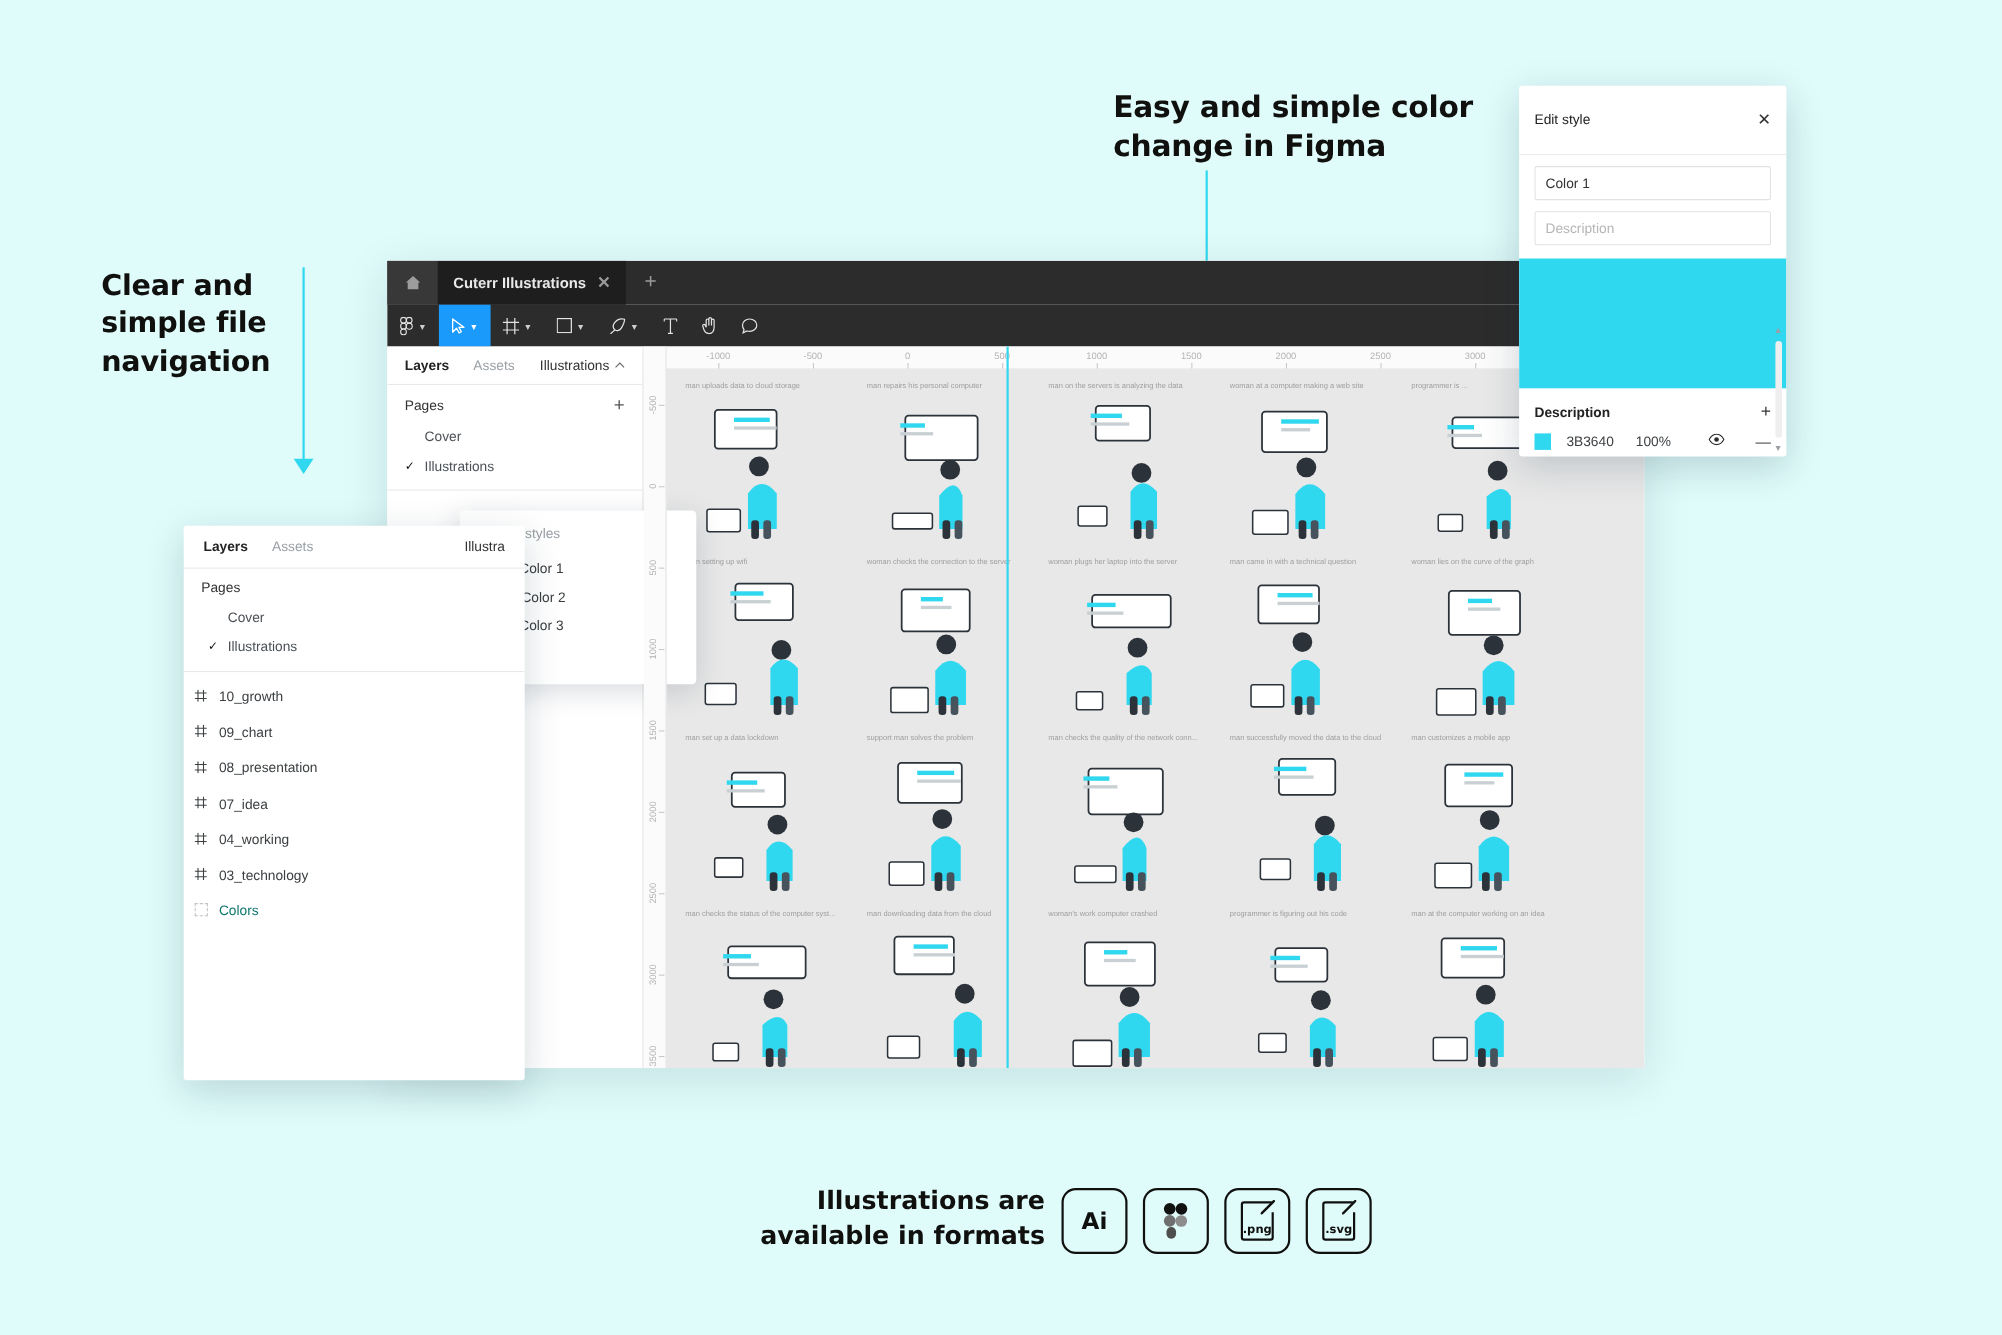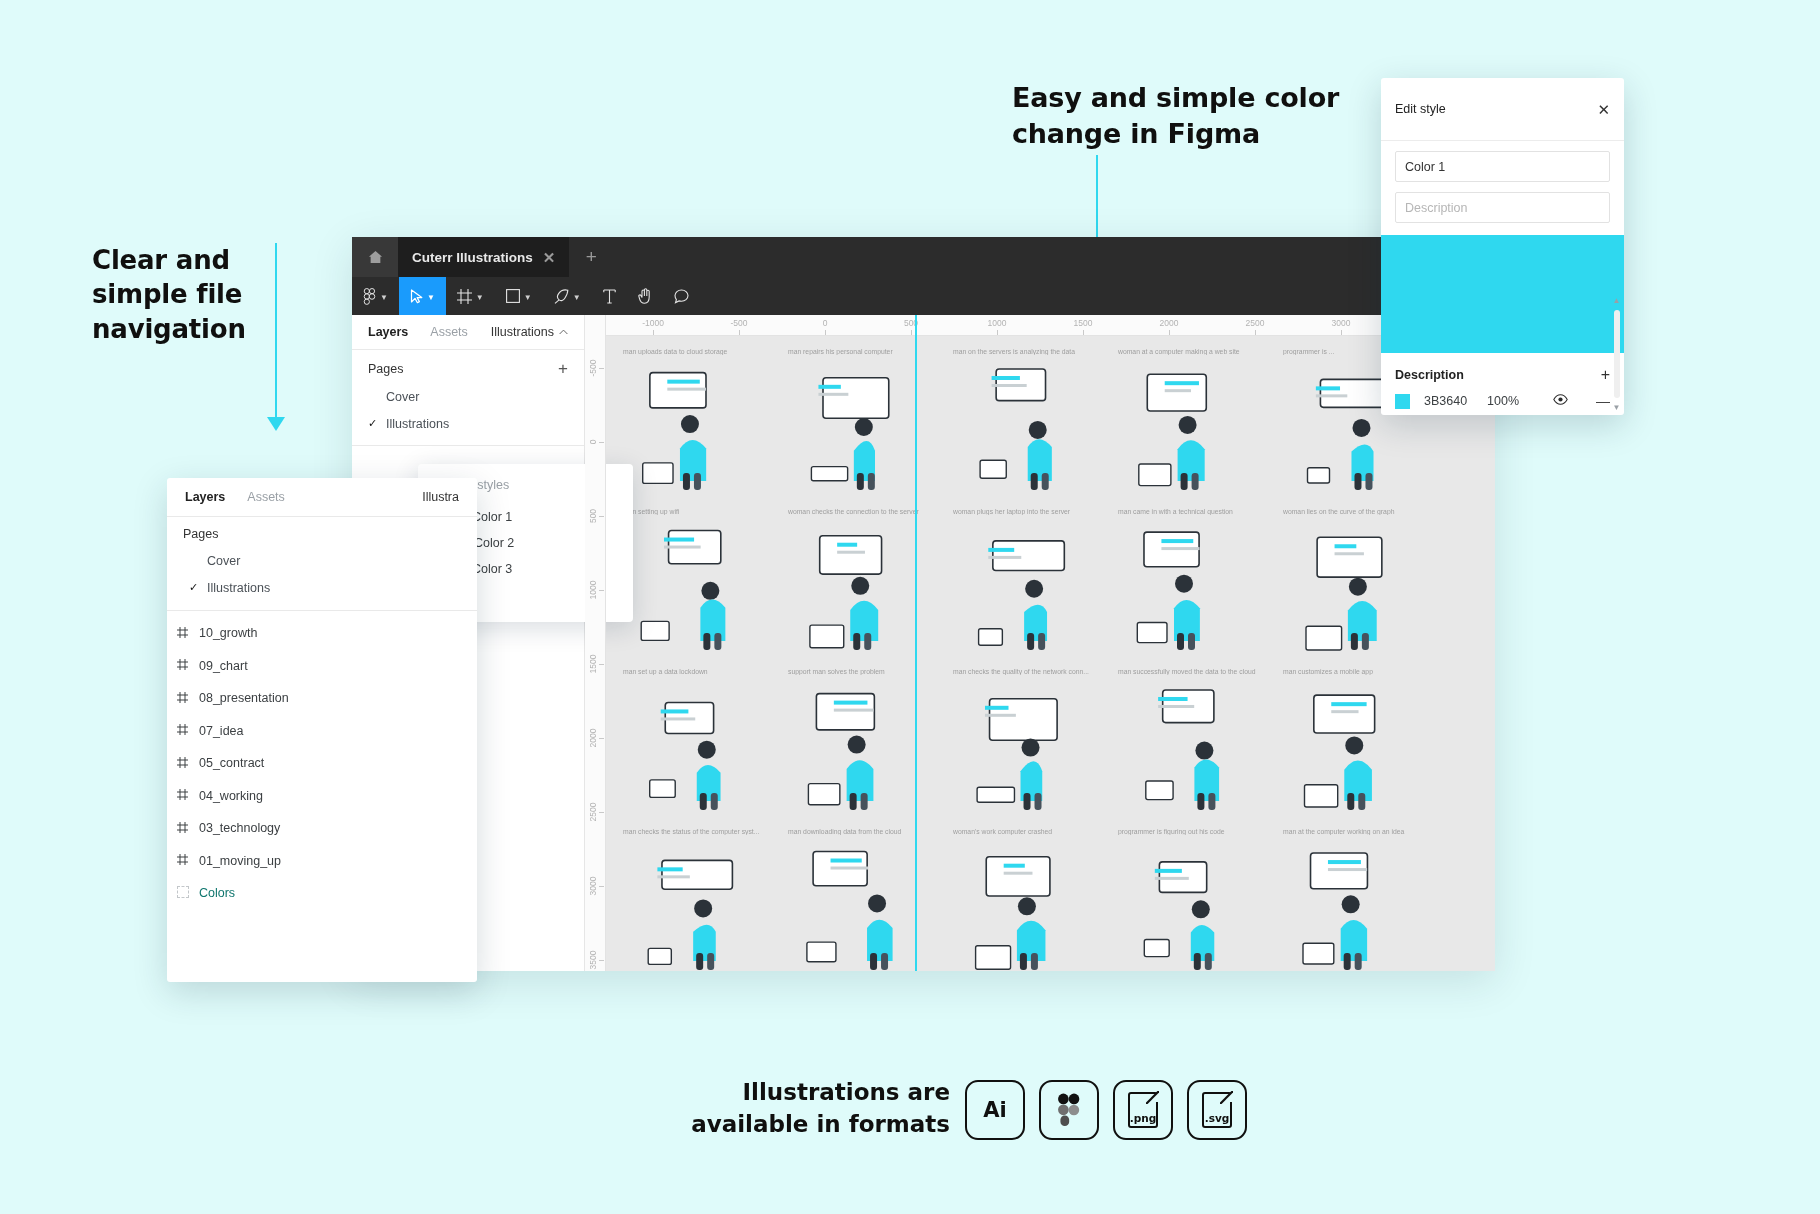--- a/index.html
+++ b/index.html
@@ -628,39 +628,27 @@
       <div class="lf-row">
         <span class="ic"><svg width="11" height="11" viewBox="0 0 11 11" fill="none" stroke="#3c4043" stroke-width="1">
             <path d="M3 0 V11 M8 0 V11 M0 3 H11 M0 8 H11"></path>
           </svg></span>
         <span>07_idea</span>
       </div>
       <div class="lf-row">
         <span class="ic"><svg width="11" height="11" viewBox="0 0 11 11" fill="none" stroke="#3c4043" stroke-width="1">
             <path d="M3 0 V11 M8 0 V11 M0 3 H11 M0 8 H11"></path>
           </svg></span>
-        <span>05_contract</span>
-      </div>
-      <div class="lf-row">
-        <span class="ic"><svg width="11" height="11" viewBox="0 0 11 11" fill="none" stroke="#3c4043" stroke-width="1">
-            <path d="M3 0 V11 M8 0 V11 M0 3 H11 M0 8 H11"></path>
-          </svg></span>
         <span>04_working</span>
       </div>
       <div class="lf-row">
         <span class="ic"><svg width="11" height="11" viewBox="0 0 11 11" fill="none" stroke="#3c4043" stroke-width="1">
             <path d="M3 0 V11 M8 0 V11 M0 3 H11 M0 8 H11"></path>
           </svg></span>
         <span>03_technology</span>
-      </div>
-      <div class="lf-row">
-        <span class="ic"><svg width="11" height="11" viewBox="0 0 11 11" fill="none" stroke="#3c4043" stroke-width="1">
-            <path d="M3 0 V11 M8 0 V11 M0 3 H11 M0 8 H11"></path>
-          </svg></span>
-        <span>01_moving_up</span>
       </div>
       <div class="lf-row muted">
         <span class="ic"><span class="dashbox"></span></span>
         <span>Colors</span>
       </div>
     </div>
 </div>
 
 <div class="abs" id="edit-style">
   <div class="es-head">

